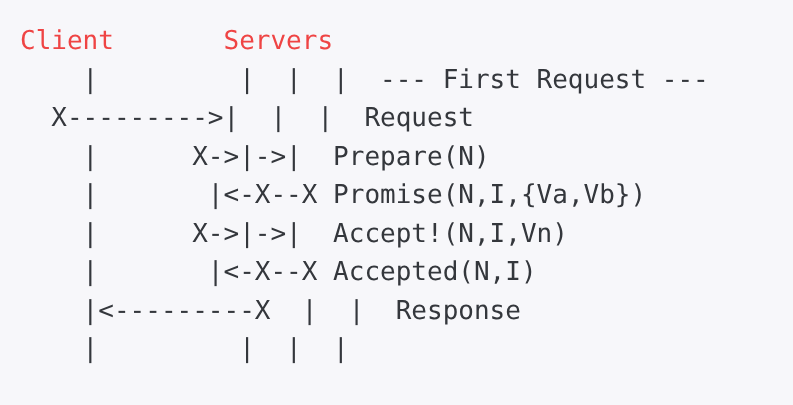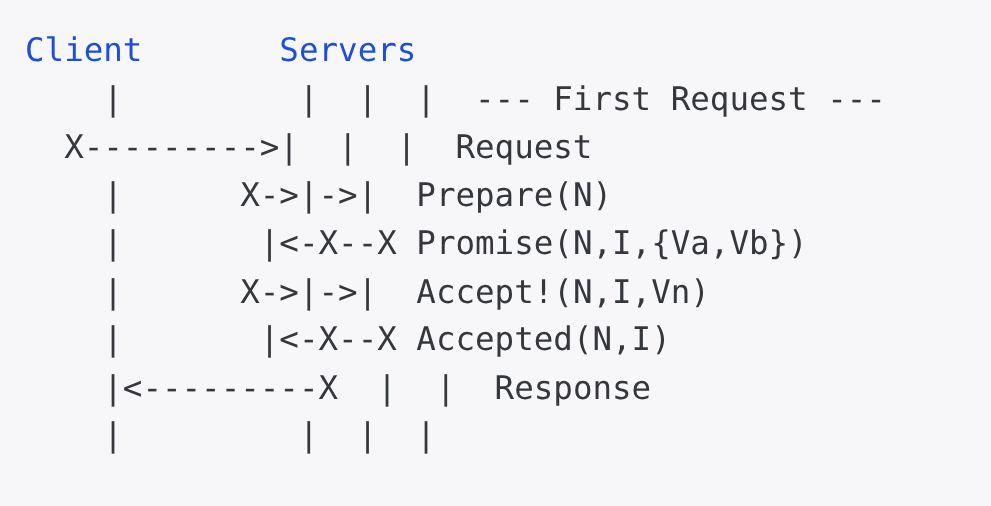--- a/index.html
+++ b/index.html
@@ -35,21 +35,21 @@
     font-weight: 400;
     -webkit-font-smoothing: antialiased;
     text-rendering: geometricPrecision;
   }
   .ascii-row {
     display: block;
     white-space: pre;
     height: 38.5px;
   }
   .hdr {
-    color: #1d4ed8;
+    color: #ef4444;
   }
 </style>
 </head>
 <body>
 
 <div id="diagram">
   <pre class="ascii-block"><span class="ascii-row hdr">Client       Servers</span><span class="ascii-row"><span>    |         |  |  |  </span><span>--- First Request ---</span></span><span class="ascii-row"><span>  X---------&gt;|  |  |  </span><span>Request</span></span><span class="ascii-row"><span>    |      X-&gt;|-&gt;|  </span><span>Prepare(N)</span></span><span class="ascii-row"><span>    |       |&lt;-X--X </span><span>Promise(N,I,{Va,Vb})</span></span><span class="ascii-row"><span>    |      X-&gt;|-&gt;|  </span><span>Accept!(N,I,Vn)</span></span><span class="ascii-row"><span>    |       |&lt;-X--X </span><span>Accepted(N,I)</span></span><span class="ascii-row"><span>    |&lt;---------X  |  |  </span><span>Response</span></span><span class="ascii-row">    |         |  |  |  </span></pre>
 </div>
 
 </body></html>

